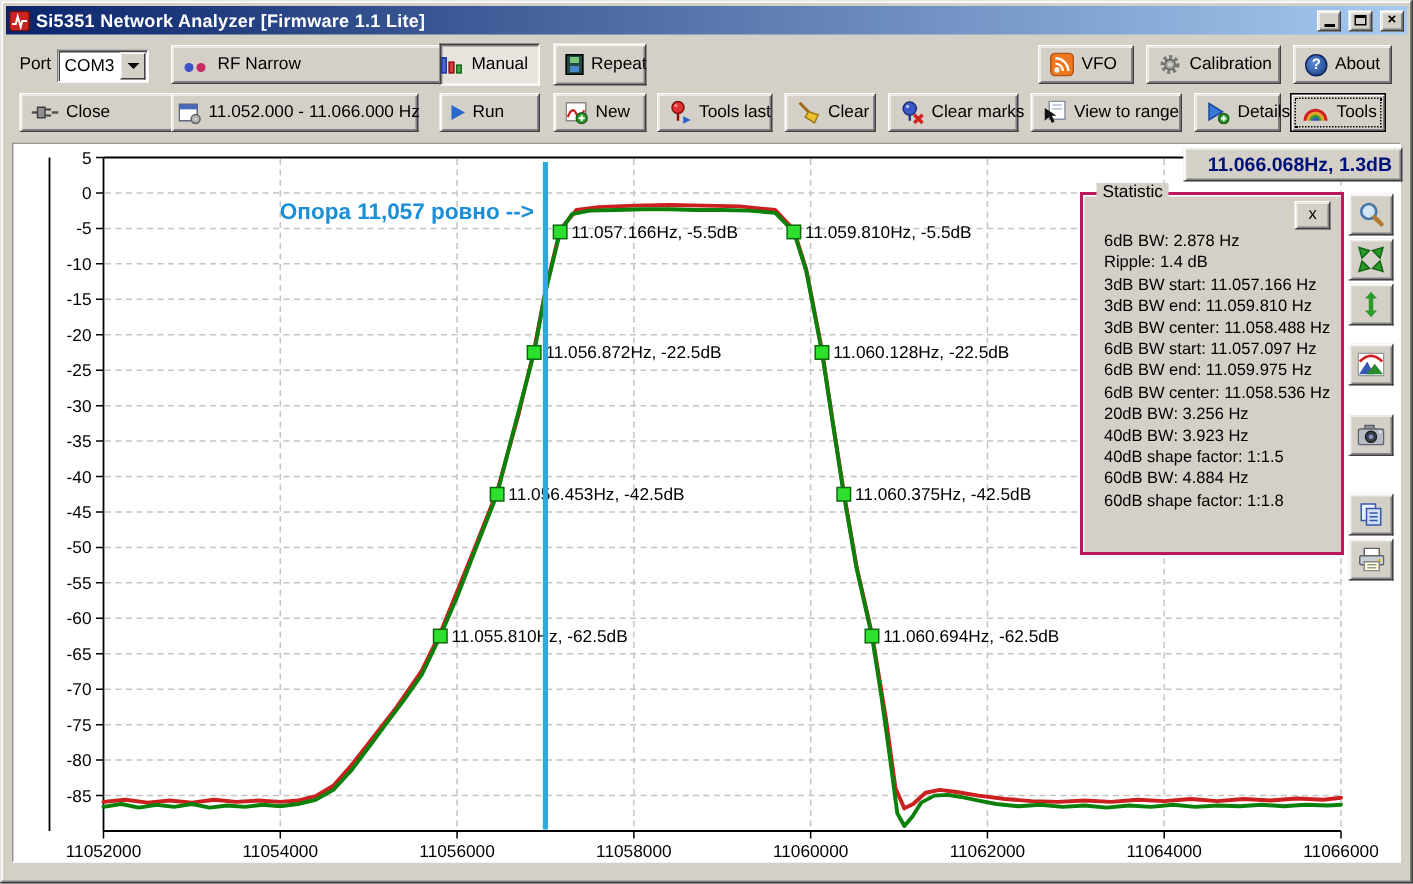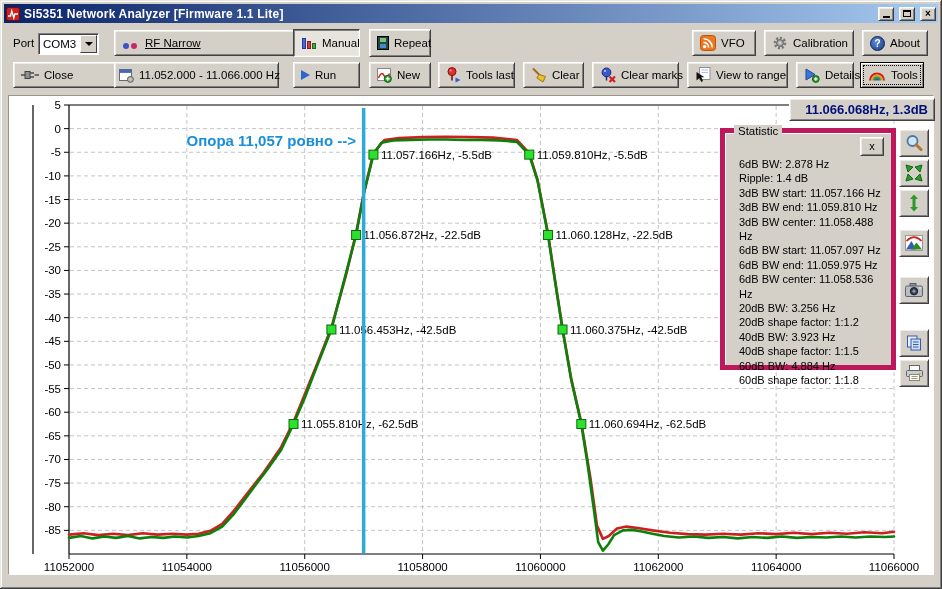--- a/index.html
+++ b/index.html
@@ -70,21 +70,21 @@
   }
   .readout{
     position:absolute;left:780px;top:2px;width:146px;height:23px;background:#d4d0c8;
     border:1px solid;border-color:#fff #404040 #404040 #fff;
     box-shadow:inset 1px 1px 0 #ecebe5, inset -1px -1px 0 #808080;
     font-size:13px;font-weight:bold;color:#00127a;text-align:right;
     line-height:21px;padding-right:6px;
   }
   .statbox{
     position:absolute;left:711px;top:32px;width:176px;height:242px;background:#d4d0c8;
-    border:5px solid #be185d;box-shadow:inset 1px 1px 0 #fff,1px 1px 0 #fff;
+    border:2px solid #be185d;box-shadow:inset 1px 1px 0 #fff,1px 1px 0 #fff;
   }
   .statbox .stat-title{
     position:absolute;left:9px;top:-8px;background:#d4d0c8;padding:0 4px;font-size:11.5px;
   }
   .statbox .stat-close{
     position:absolute;right:7px;top:4px;width:24px;height:19px;background:#d4d0c8;
     border:1px solid;border-color:#fff #404040 #404040 #fff;
     box-shadow:inset 1px 1px 0 #ecebe5, inset -1px -1px 0 #808080;
     font-size:11px;text-align:center;line-height:17px;
   }
@@ -133,25 +133,25 @@
   </div>
 
   <span class="port-label">Port</span>
   <div class="combo">
     <span class="val">COM3</span>
     <span class="drop">
         <span class="tri-down"></span>
       </span>
   </div>
 
-  <div class="btn" style="left:114px;top:30px;width:198px;height:26px;text-decoration:underline;">
+  <div class="btn" style="left:114px;top:30px;width:198px;height:26px;">
     <span class="ic" style="width:18px;height:8px;"><i class="dot" style="background:#3c52c8;"></i><i class="dot" style="background:#c82864;"></i></span>
     <span class="lbl">RF Narrow</span>
   </div>
-  <div class="btn pressed" style="left:293px;top:29px;width:67px;height:28px;">
+  <div class="btn pressed" style="left:293px;top:29px;width:67px;height:28px;justify-content:flex-end;">
     <span class="ic ic-bars">
       <i style="left:1px;height:11px;background:#4a66d8;border:1px solid #223c9a;"></i>
       <i style="left:6px;height:8px;background:#d84040;border:1px solid #8a1c1c;"></i>
       <i style="left:11px;height:6px;background:#44a844;border:1px solid #1d6a1d;"></i>
     </span>
     <span class="lbl">Manual</span>
   </div>
   <div class="btn" style="left:369px;top:29px;width:62px;height:28px;">
     <span class="ic ic-film">
       <i style="top:1px;background:#7ac47a;"></i>
@@ -413,21 +413,20 @@
       <div class="stat-lines" id="stat-lines">
           <div>6dB BW: 2.878 Hz</div>
           <div>Ripple: 1.4 dB</div>
           <div>3dB BW start: 11.057.166 Hz</div>
           <div>3dB BW end: 11.059.810 Hz</div>
           <div>3dB BW center: 11.058.488 Hz</div>
           <div>6dB BW start: 11.057.097 Hz</div>
           <div>6dB BW end: 11.059.975 Hz</div>
           <div>6dB BW center: 11.058.536 Hz</div>
           <div>20dB BW: 3.256 Hz</div>
-          <div>20dB shape factor: 1:1.2</div>
           <div>40dB BW: 3.923 Hz</div>
           <div>40dB shape factor: 1:1.5</div>
           <div>60dB BW: 4.884 Hz</div>
           <div>60dB shape factor: 1:1.8</div>
         </div>
     </div>
 
     <div class="btn sidebtn" style="top:33px;">
       <span class="ic" style="width:18px;height:18px;">
         <svg width="18" height="18">

